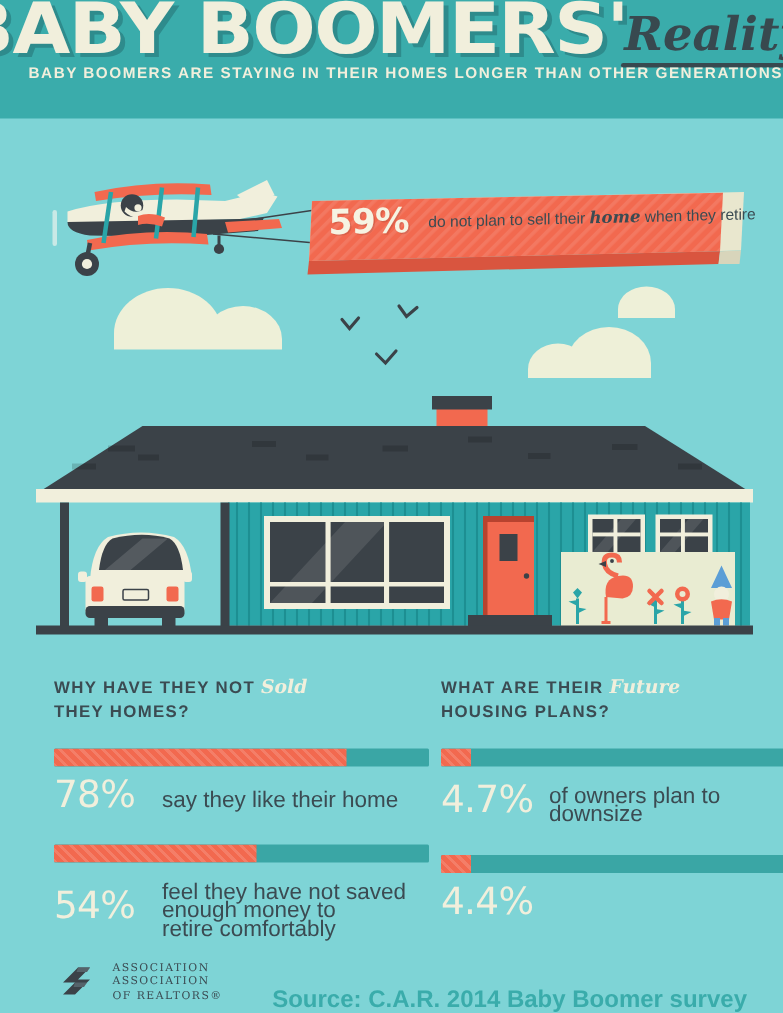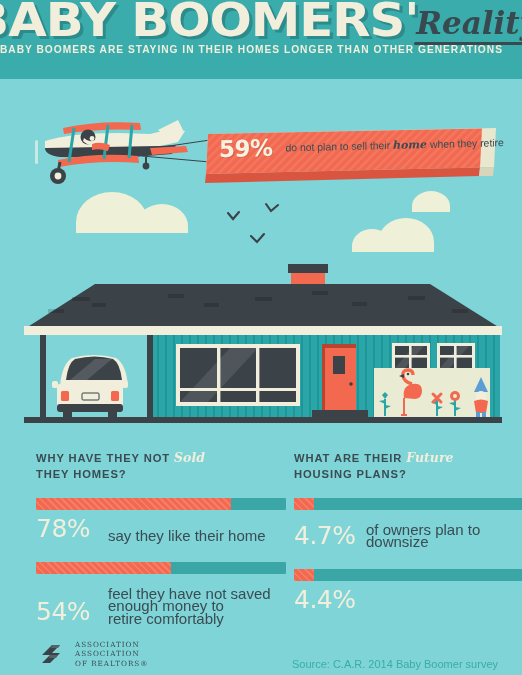--- a/index.html
+++ b/index.html
@@ -40,21 +40,21 @@
     position:relative;
     top:4px;
     white-space:nowrap;
   }
   .title-script::after{
     content:""; position:absolute; left:-2px; bottom:-4px;
     width:104%; height:3px; background:#38494f; border-radius:2px;
   }
   .subtitle {
     position:absolute; left:0; top:44px; width:522px;
-    text-align:left;
+    text-align:right;
     font-size:10.2px;
     font-weight:bold;
     letter-spacing:1.0px;
     color:#f1efdc;
     white-space:nowrap;
   }
 
   
   .banner-wrap { position:absolute; left:196px; top:126px; width:300px; height:50px; }
   .banner-txt {
@@ -93,36 +93,36 @@
 
   .bar-track {
     position:relative; height:12px; background:#3aa6a5;
     border-radius:1px; overflow:hidden;
   }
   .bar-fill {
     position:absolute; left:0; top:0; height:12px; background:#f2694f;
     background-image:repeating-linear-gradient(45deg,
       rgba(255,255,255,0.14) 0 2px, rgba(255,255,255,0) 2px 5px);
   }
-  .stat-line { display:flex; align-items:flex-end; margin-top:6px; }
+  .stat-line { display:flex; align-items:center; margin-top:6px; }
   .stat-pct {
     font-family:"DejaVu Sans", sans-serif;
     font-size:25px; color:#f1efdc; line-height:26px;
     width:72px; flex:none; letter-spacing:-0.5px;
   }
   .stat-desc {
     font-size:15px; color:#3b4b52; line-height:12.4px; padding-top:8px;
   }
 
   
   .logo { position:absolute; left:38px; top:637px; width:200px; height:34px; display:flex; align-items:center; gap:7px; }
   .logo-text { font-family:"DejaVu Serif", serif; font-size:7.2px; color:#3b4b52; line-height:9.4px; letter-spacing:1px; }
   .source {
     position:absolute; right:24px; top:658px;
-    font-size:11px; font-weight:normal; color:#3aacab;
+    font-size:16px; font-weight:bold; color:#3aacab;
     white-space:nowrap;
   }
 </style>
 </head>
 <body>
 
 <div class="stage">
 
   <div class="header-band"></div>
 

